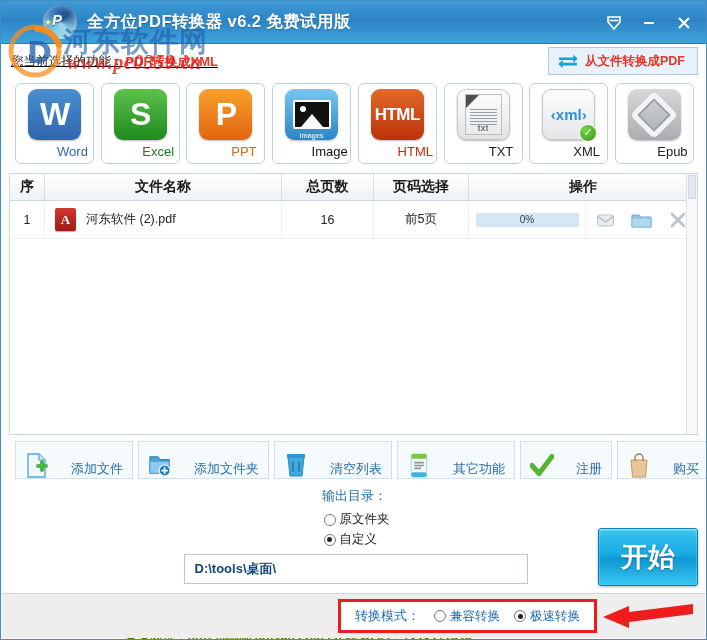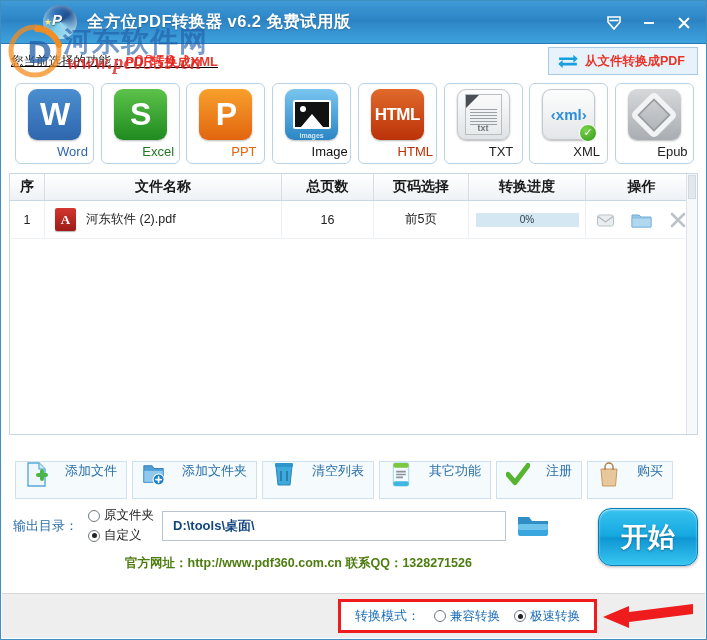--- a/index.html
+++ b/index.html
@@ -187,57 +187,56 @@
   }
   .scrollcol .thumb { margin: 1px; height: 24px; background: #e2e8ee; border:1px solid #d2dae1;}
 
   
   .actionbar {
     display: flex; gap: 5px; padding: 6px 10px 4px 14px;
     align-items: center;
   }
   .act {
     height: 38px; border: 1px solid #cfe0ee; background: #f5fafd;
-    display: flex; align-items: flex-start; gap: 16px; padding: 0 9px;
+    display: flex; align-items: flex-end; gap: 22px; padding: 0 9px;
     cursor: pointer;
-    margin-top: 20px;
   }
   .act .alabel { font-size: 13px; color: #2a6fa8; white-space: nowrap; }
   .act .aico { width: 24px; height: 25px; flex: none; }
 
   
-  .outrow { display: flex; align-items: center; padding: 4px 10px 0 12px; gap: 6px; }
+  .outrow { display: flex; align-items: center; padding: 4px 10px 0 12px; gap: 6px; flex-direction: column; }
   .outlabel { font-size: 13px; color: #2a6fa8; white-space: nowrap; }
   .radios { display: flex; flex-direction: column; gap: 3px; margin-left: 4px;}
   .radio { display: flex; align-items: center; gap: 4px; cursor: pointer; }
   .radio .dot {
     width: 12px; height: 12px; border-radius: 50%;
     border: 1px solid #6f7a82; background: #fff; position: relative; flex:none;
   }
   .radio.on .dot::after {
     content:""; position:absolute; left:2.5px; top:2.5px; width:5px;height:5px;
     border-radius:50%; background:#222;
   }
   .radio .rl { font-size: 12.5px; color: #222; white-space: nowrap;}
   .pathbox {
     width: 344px; height: 30px; border: 1px solid #b9c6d1; background: #fff;
     display: flex; align-items: center; padding-left: 10px; margin-left: 2px;
   }
   .pathbox .pv { font-size: 13px; color: #12457f; font-weight: bold; }
   .folder-btn { width: 34px; height: 30px; margin-left: 4px; cursor: pointer; flex:none;}
   .startbtn {
     width: 100px; height: 58px; margin-left: 6px;
-    border-radius: 13px; cursor: pointer;
+    border-radius: 3px; cursor: pointer;
     background: linear-gradient(to bottom,#39c3ef 0%,#15a8e0 48%,#0f96d2 52%,#38c6f2 100%);
     border: 1px solid #0a7fb5;
     box-shadow: inset 0 1px 2px rgba(255,255,255,.7), 0 1px 3px rgba(0,0,0,.3);
     display: flex; align-items: center; justify-content: center;
     color: #fff; font-size: 27px; font-weight: bold;
     text-shadow: 0 1px 2px rgba(0,0,0,.35);
-    position: absolute; right: 8px; top: 507px;
+    position: absolute; right: 8px; top: 527px;
   }
   .contact {
     text-align: center; font-size: 12.5px; color: #4d7c0f;
     font-weight: bold; padding-top: 11px; padding-right: 110px;
   }
 
   
   .footer {
     position: absolute; left: 1px; right: 1px; bottom: 1px; height: 45px;
     background: #eeeeee; border-top: 1px solid #d6d6d6;
@@ -376,21 +375,20 @@
       <div class="cap c-epub">Epub</div>
     </div>
   </div>
 
   <div class="table-wrap">
     <div class="thead">
       <div class="th c-idx">序</div>
       <div class="th c-name" style="justify-content:center;padding-left:0">文件名称</div>
       <div class="th c-pages">总页数</div>
       <div class="th c-sel">页码选择</div>
-      <div class="th c-prog">转换进度</div>
       <div class="th c-op" style="border-right:none">操作</div>
     </div>
 
     <div class="tbody">
       <div class="trow">
         <div class="td c-idx">1</div>
         <div class="td c-name">
           <span class="pdf-ico"></span>
           <span>河东软件 (2).pdf</span>
         </div>

